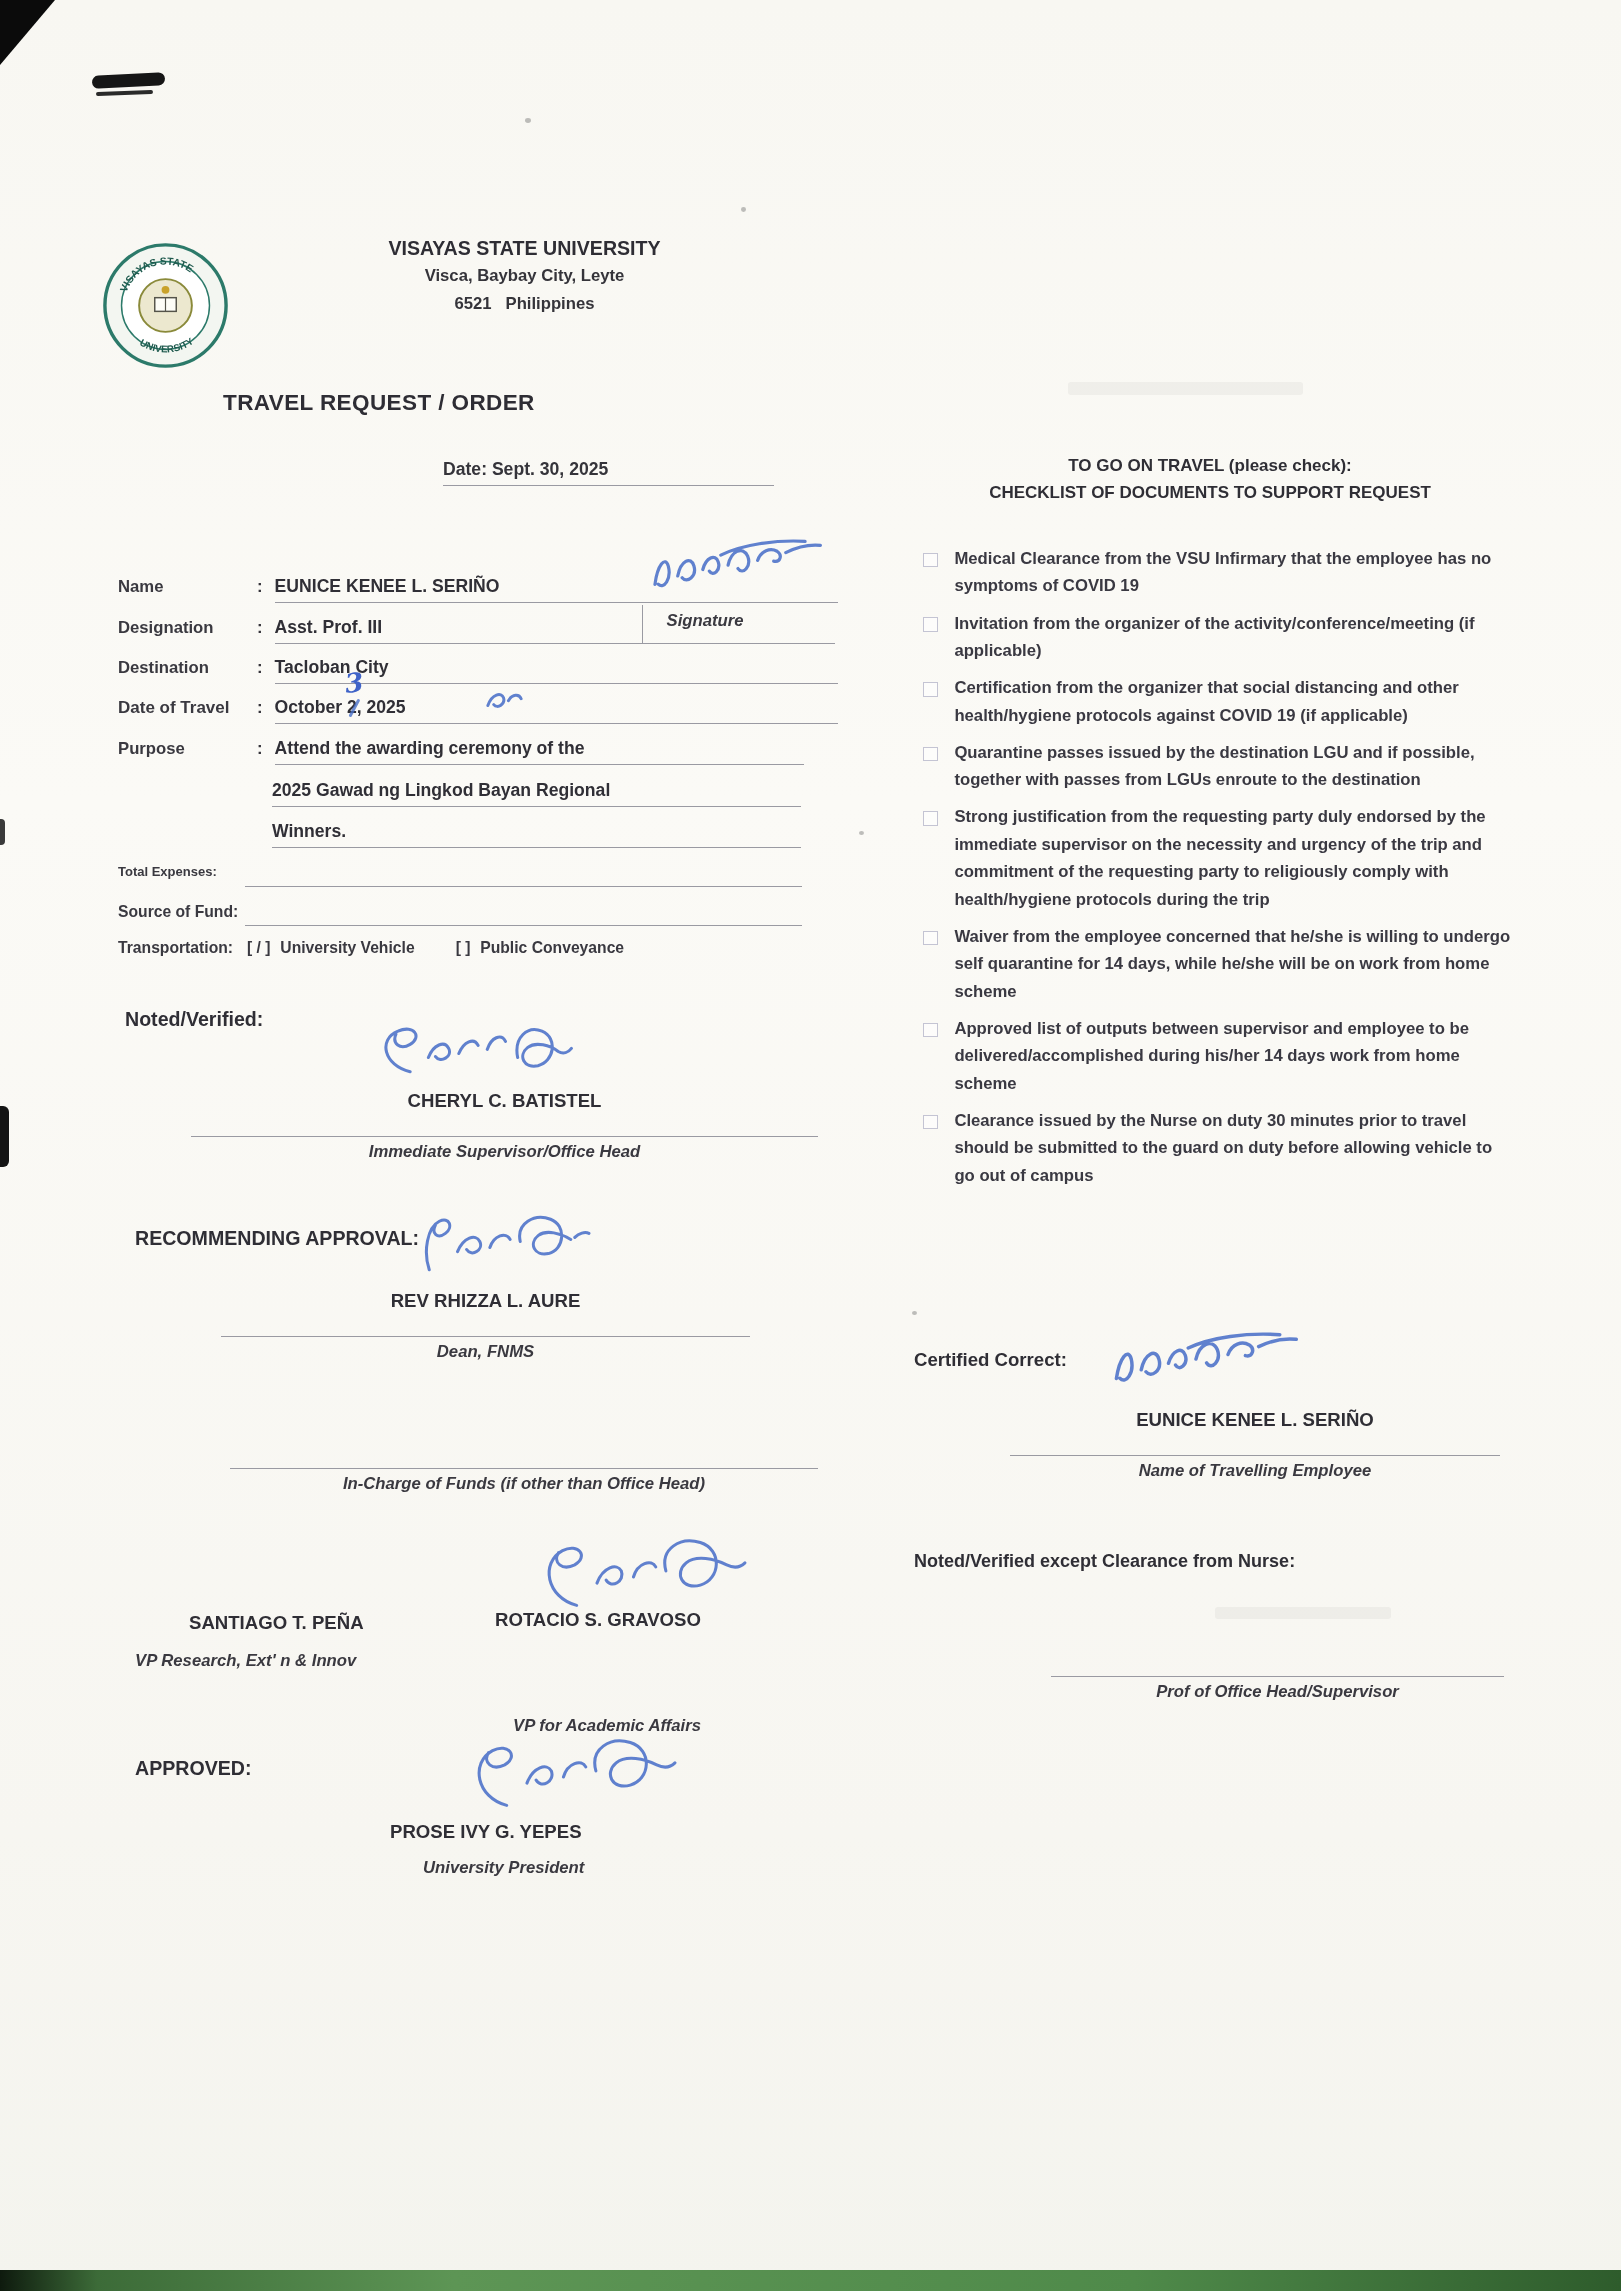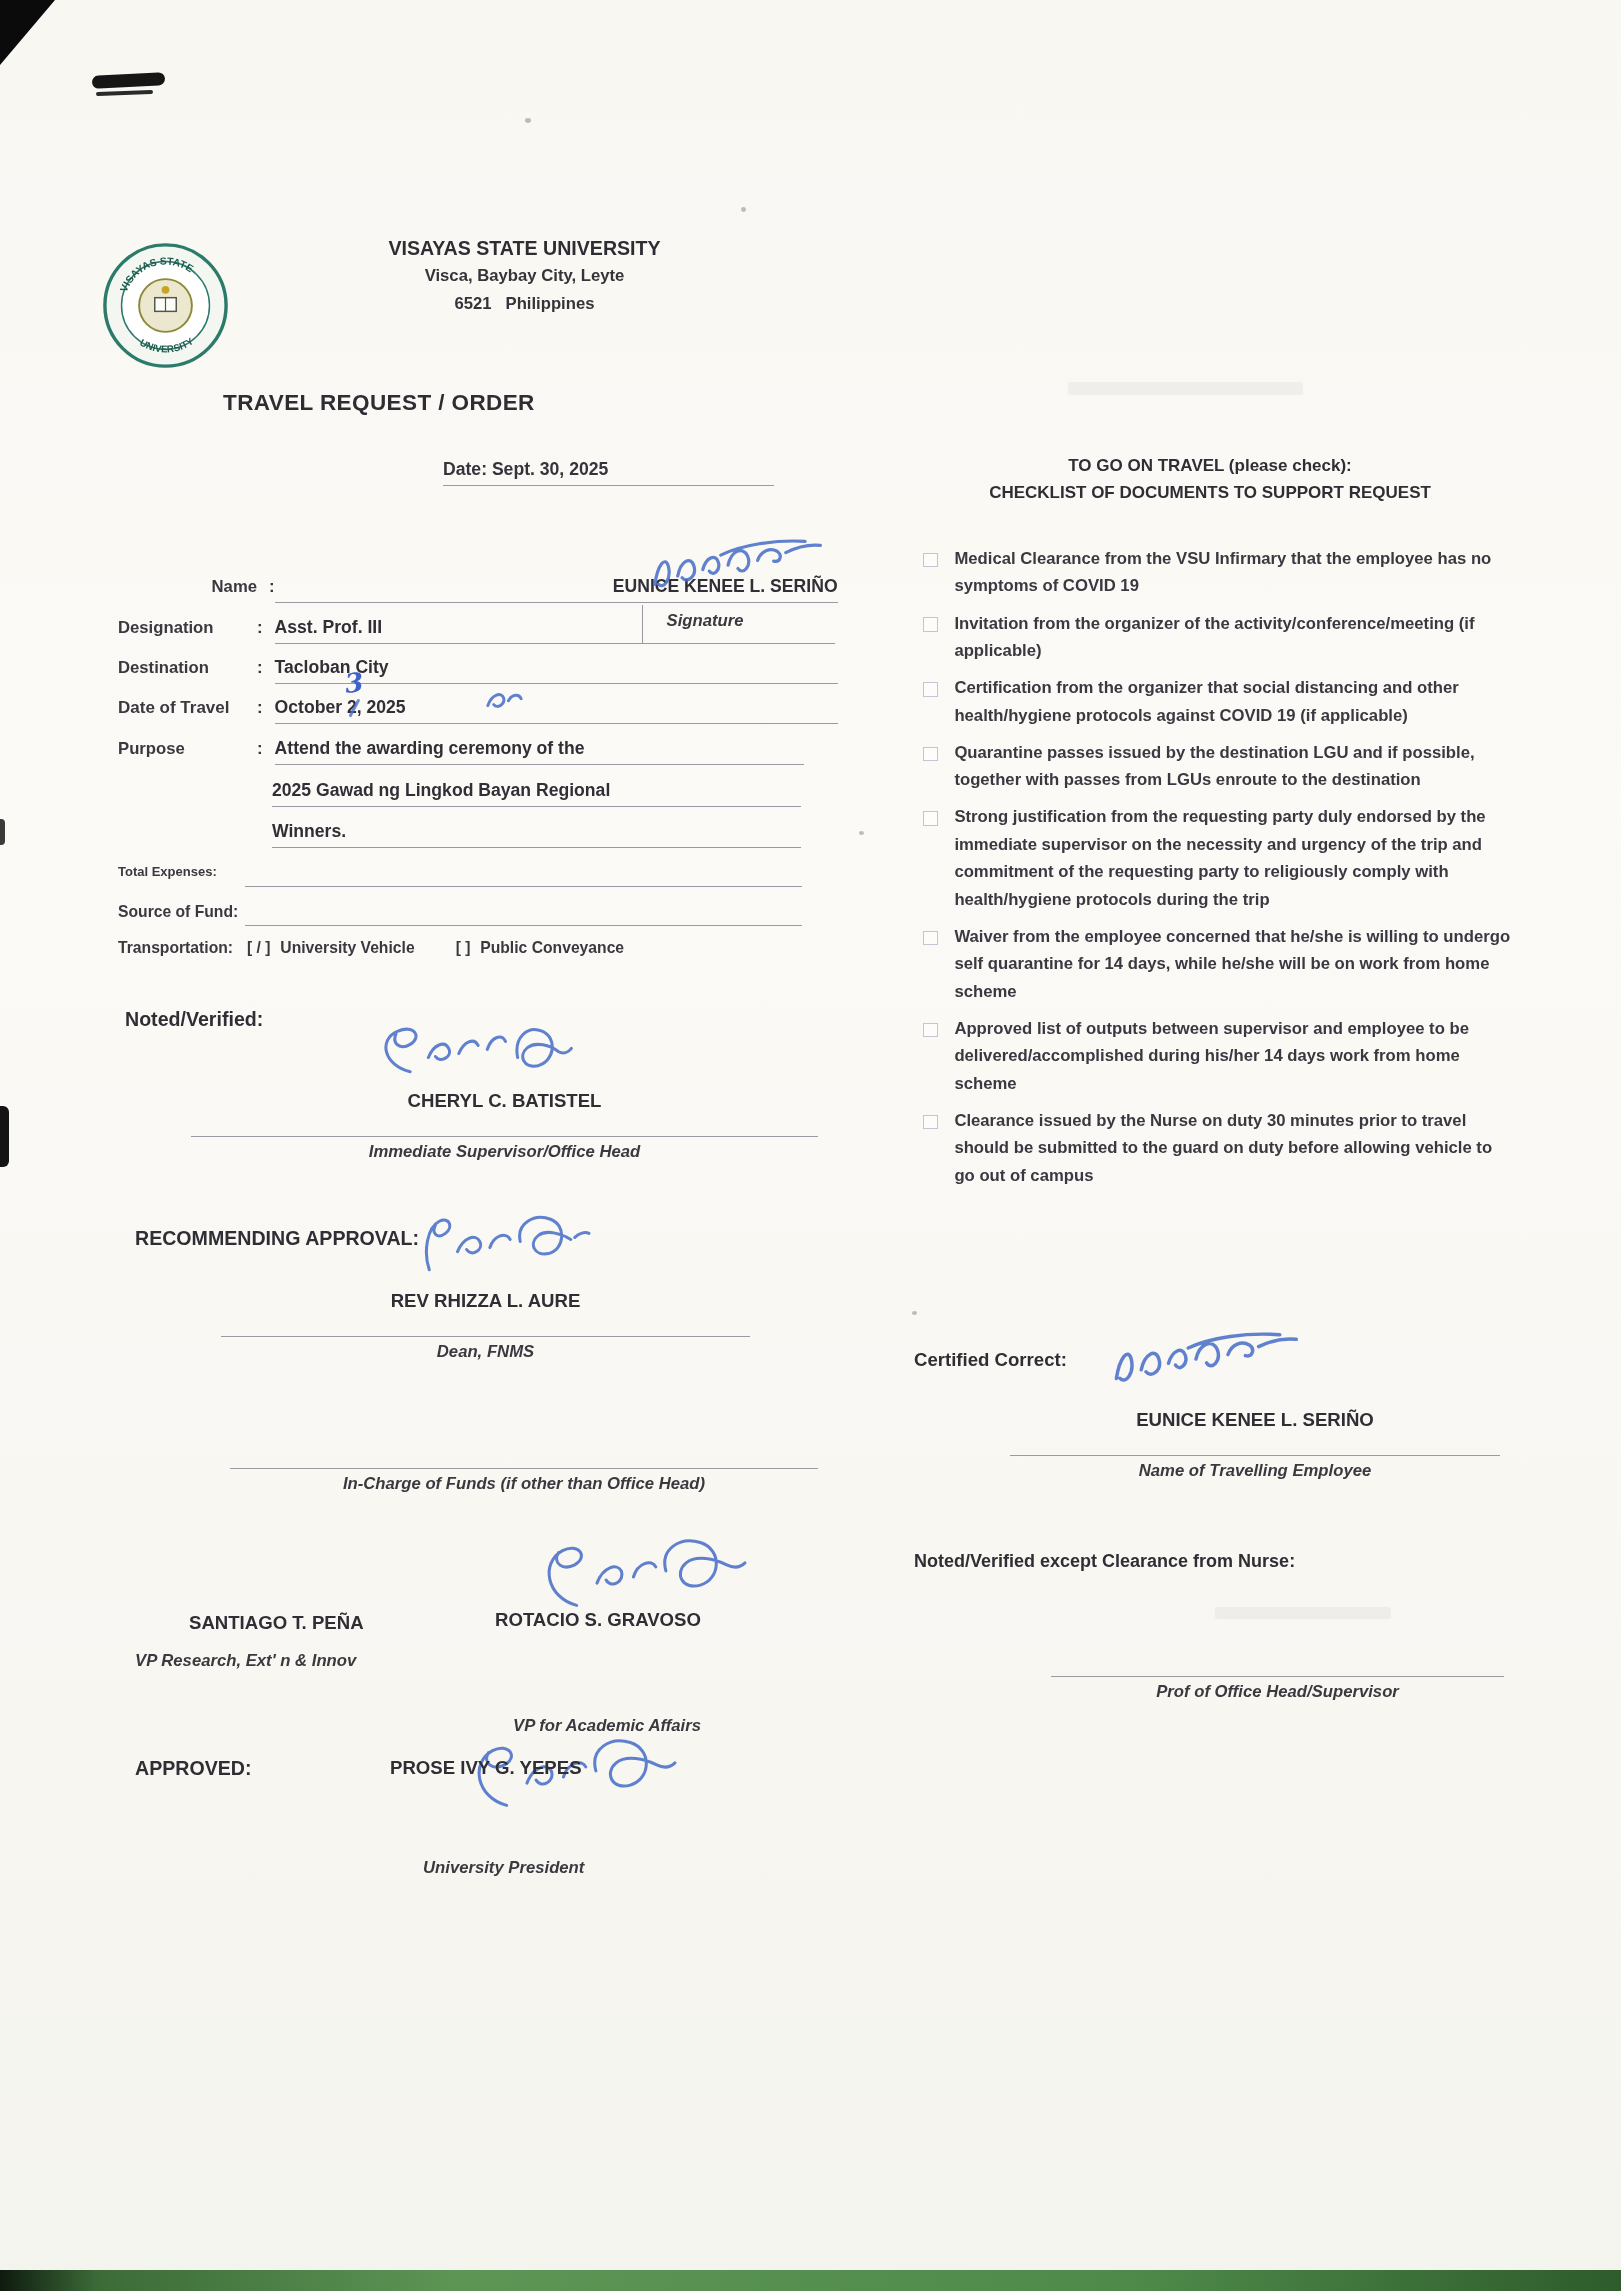--- a/index.html
+++ b/index.html
@@ -97,21 +97,21 @@
     <div style="font-size:16.7px;font-weight:600;">Visca, Baybay City, Leyte</div>
     <div class="pre" style="font-size:16.7px;font-weight:600;">6521   Philippines</div>
   </div>
 
   <div class="abs title" style="left:223px;top:390px;">TRAVEL REQUEST / ORDER</div>
 
   <div class="abs" style="left:443px;top:459px;">
     <span class="uline" style="display:inline-block;width:331px;padding-bottom:4.9px;font-size:17.6px;font-weight:600;">Date: Sept. 30, 2025</span>
   </div>
 
-  <div class="frow" style="top:576px;width:725px;text-align:right;">
+  <div class="frow" style="top:576px;width:725px;">
     <span class="flabel">Name</span>
     <span class="fcolon">:</span>
     <span class="fvalue uline" style="width:563px;">EUNICE KENEE L. SERIÑO</span>
   </div>
 
   <div class="abs i b" style="left:642px;top:605px;width:193px;height:39px;border-left:1.6px solid #9a9aa2;border-bottom:1.6px solid #9a9aa2;font-size:16.7px;padding:5.9px 0 0 23.5px;box-sizing:border-box;color:#3a3940;">Signature</div>
 
   <div class="frow" style="top:617px;width:627px;">
     <span class="flabel">Designation</span>
     <span class="fcolon">:</span>
@@ -190,21 +190,21 @@
   </svg>
   <div class="abs b" style="left:189px;top:1612px;font-size:18.6px;color:#2f2e35;">SANTIAGO T. PEÑA</div>
   <div class="abs b" style="left:495px;top:1609px;font-size:18.6px;color:#2f2e35;">ROTACIO S. GRAVOSO</div>
   <div class="abs b i" style="left:135px;top:1651px;font-size:16.7px;color:#3a3940;">VP Research, Ext' n &amp; Innov</div>
   <div class="abs b i" style="left:513px;top:1716px;font-size:16.7px;color:#3a3940;">VP for Academic Affairs</div>
 
   <div class="abs sec-label" style="left:135px;top:1757px;">APPROVED:</div>
   <svg class="sig abs" style="left:454px;top:1735px;" width="225" height="82" viewBox="0 0 222 78">
     <path d="M52,68 C22,60 16,26 38,14 C54,6 64,20 50,28 C38,34 28,26 34,16 M72,46 C78,30 92,26 96,34 C100,44 86,52 81,43 M108,40 C112,26 126,22 130,30 M140,34 C134,12 154,0 174,6 C196,13 194,42 174,48 C156,53 148,36 160,26 C170,18 188,22 200,28 C208,32 214,30 218,26"></path>
   </svg>
-  <div class="abs b" style="left:390px;top:1757px;font-size:18.6px;color:#2f2e35;text-align:right;">PROSE IVY G. YEPES</div>
+  <div class="abs b" style="left:390px;top:1821px;font-size:18.6px;color:#2f2e35;text-align:right;">PROSE IVY G. YEPES</div>
   <div class="abs b i" style="left:395px;top:1858px;font-size:16.7px;color:#3a3940;margin-left:28px;">University President</div>
 
   <div class="abs ctr chk-title" style="left:916px;top:453px;width:588px;">
     <div>TO GO ON TRAVEL (please check):</div>
     <div>CHECKLIST OF DOCUMENTS TO SUPPORT REQUEST</div>
   </div>
 
   <div class="abs" style="left:923px;top:545px;width:588px;">
     <div class="chk-item">
       <span class="chk-box"></span>

